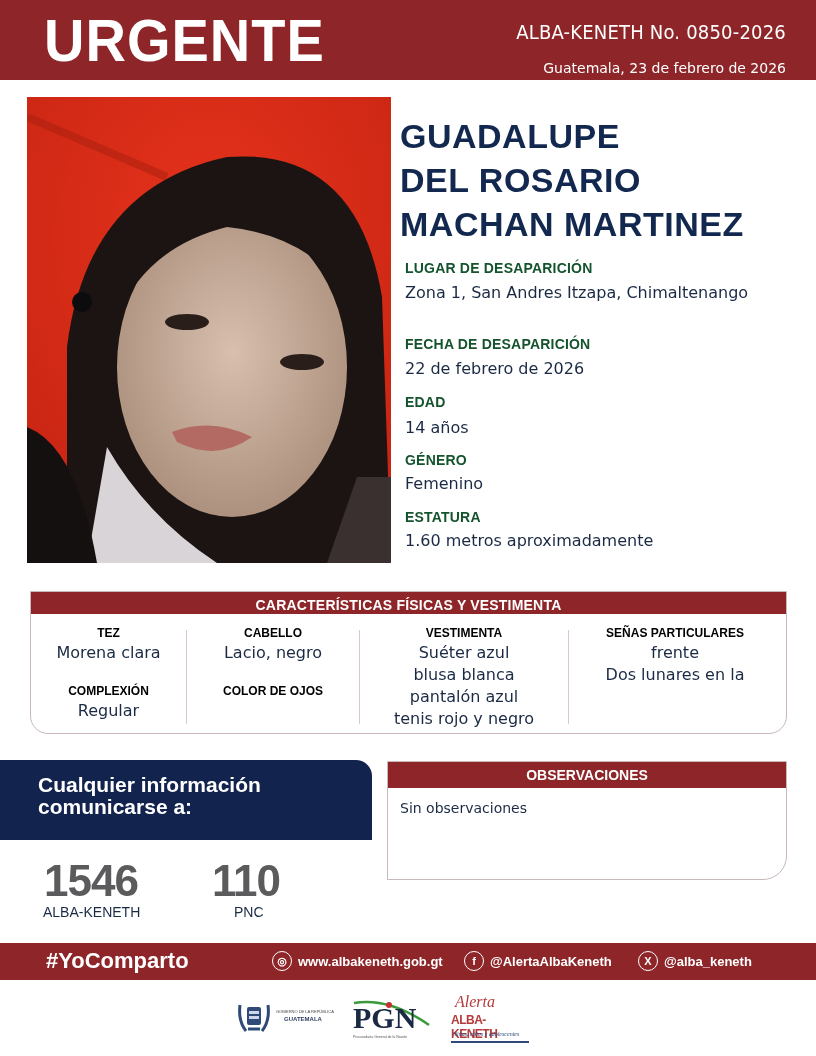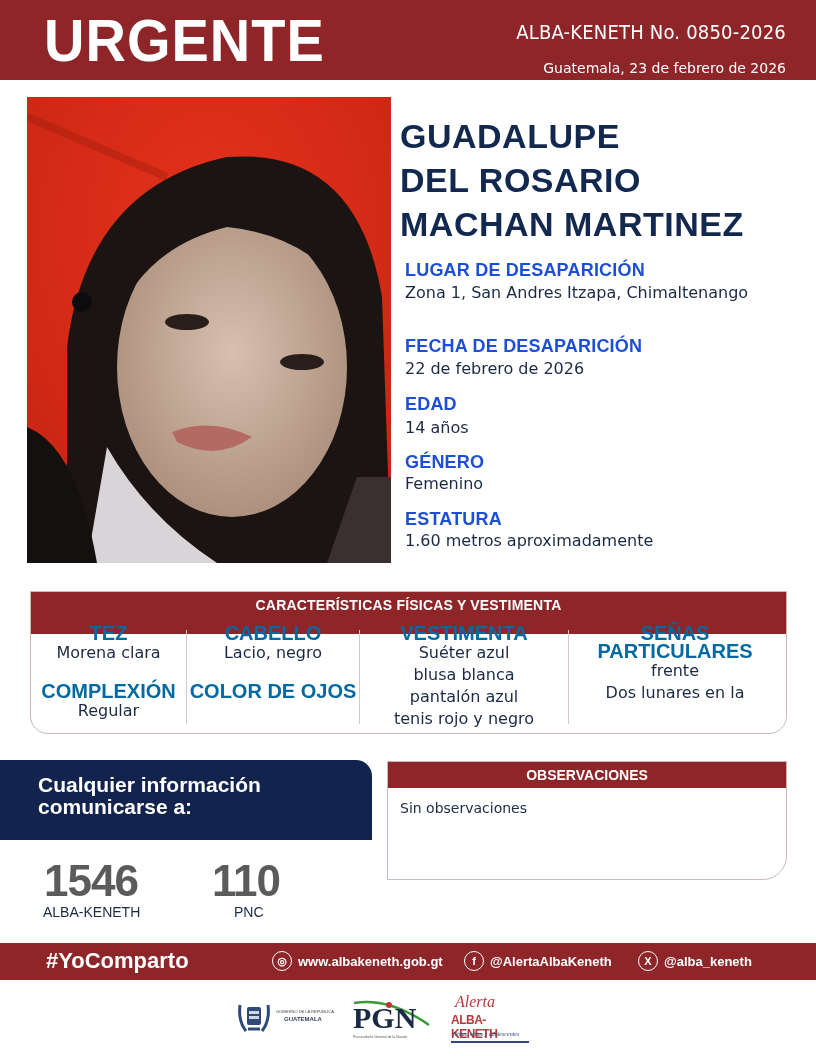--- a/index.html
+++ b/index.html
@@ -6,27 +6,27 @@
   body { width: 816px; height: 1056px; background: #ffffff; font-family: "DejaVu Sans", sans-serif; position: relative; overflow: hidden; }
   .header { position: absolute; left: 0; top: 0; width: 816px; height: 80px; background: #8e2629; }
   .urgente { position: absolute; left: 44px; top: 8px; font-family: "Liberation Sans", sans-serif; font-weight: 900; font-size: 56px; color: #fff; letter-spacing: 1px; transform: scaleY(1.05); }
   .alert-no { position: absolute; right: 30px; top: 20px; font-family: "DejaVu Sans Condensed", "DejaVu Sans", sans-serif; font-size: 20px; color: #fff; letter-spacing: 0.2px; }
   .alert-date { position: absolute; right: 30px; top: 60px; font-size: 14px; color: #fff; }
 
   .photo { position: absolute; left: 27px; top: 97px; width: 364px; height: 466px; overflow: hidden; }
   .photo svg { width: 100%; height: 100%; display: block; }
 
   .name { position: absolute; left: 400px; top: 114px; width: 400px; font-family: "Liberation Sans", sans-serif; font-weight: 900; font-size: 34px; line-height: 44px; color: #12284f; letter-spacing: 0.5px; }
-  .label { position: absolute; left: 405px; font-family: "Liberation Sans", sans-serif; font-weight: 900; font-size: 18px; color: #1d4ed8; letter-spacing: 0.2px; }
+  .label { position: absolute; left: 405px; font-family: "Liberation Sans", sans-serif; font-weight: 900; font-size: 14px; color: #14532d; letter-spacing: 0.2px; }
   .value { position: absolute; left: 405px; font-size: 16px; color: #1b2a44; }
 
   .chars { position: absolute; left: 30px; top: 591px; width: 757px; height: 143px; border: 1px solid #c9b8b8; border-radius: 0 0 18px 18px; }
-  .chars-head { height: 42px; background: #8e2629; color: #fff; text-align: center; font-family: "Liberation Sans", sans-serif; font-weight: 700; font-size: 14px; line-height: 26px; letter-spacing: 0.2px; }
+  .chars-head { height: 22px; background: #8e2629; color: #fff; text-align: center; font-family: "Liberation Sans", sans-serif; font-weight: 700; font-size: 14px; line-height: 26px; letter-spacing: 0.2px; }
   .col { position: absolute; top: 32px; text-align: center; }
-  .col .lbl { font-family: "Liberation Sans", sans-serif; font-weight: 900; font-size: 20px; color: #0369a1; line-height: 18px; }
+  .col .lbl { font-family: "Liberation Sans", sans-serif; font-weight: 900; font-size: 12px; color: #000000; line-height: 18px; }
   .col .val { font-size: 16px; color: #1b2a44; line-height: 22px; }
   .divider { position: absolute; top: 38px; width: 1px; height: 94px; background: #d9c8c8; }
 
   .contact { position: absolute; left: 0; top: 760px; width: 372px; height: 80px; background: #12244e; border-radius: 0 16px 0 0; }
   .contact-text { position: absolute; left: 38px; top: 14px; font-family: "Liberation Sans", sans-serif; font-weight: 700; font-size: 21px; line-height: 22px; color: #fff; }
   .num { position: absolute; font-family: "Liberation Sans", sans-serif; font-weight: 700; color: #5b5b5d; font-size: 44px; letter-spacing: -1px; }
   .num-label { position: absolute; font-family: "Liberation Sans", sans-serif; font-size: 14px; color: #1b2a44; }
 
   .obs { position: absolute; left: 387px; top: 761px; width: 400px; height: 119px; border: 1px solid #c9b8b8; border-radius: 0 0 24px 0; }
   .obs-head { height: 26px; background: #8e2629; color: #fff; text-align: center; font-family: "Liberation Sans", sans-serif; font-weight: 900; font-size: 14px; line-height: 26px; }

